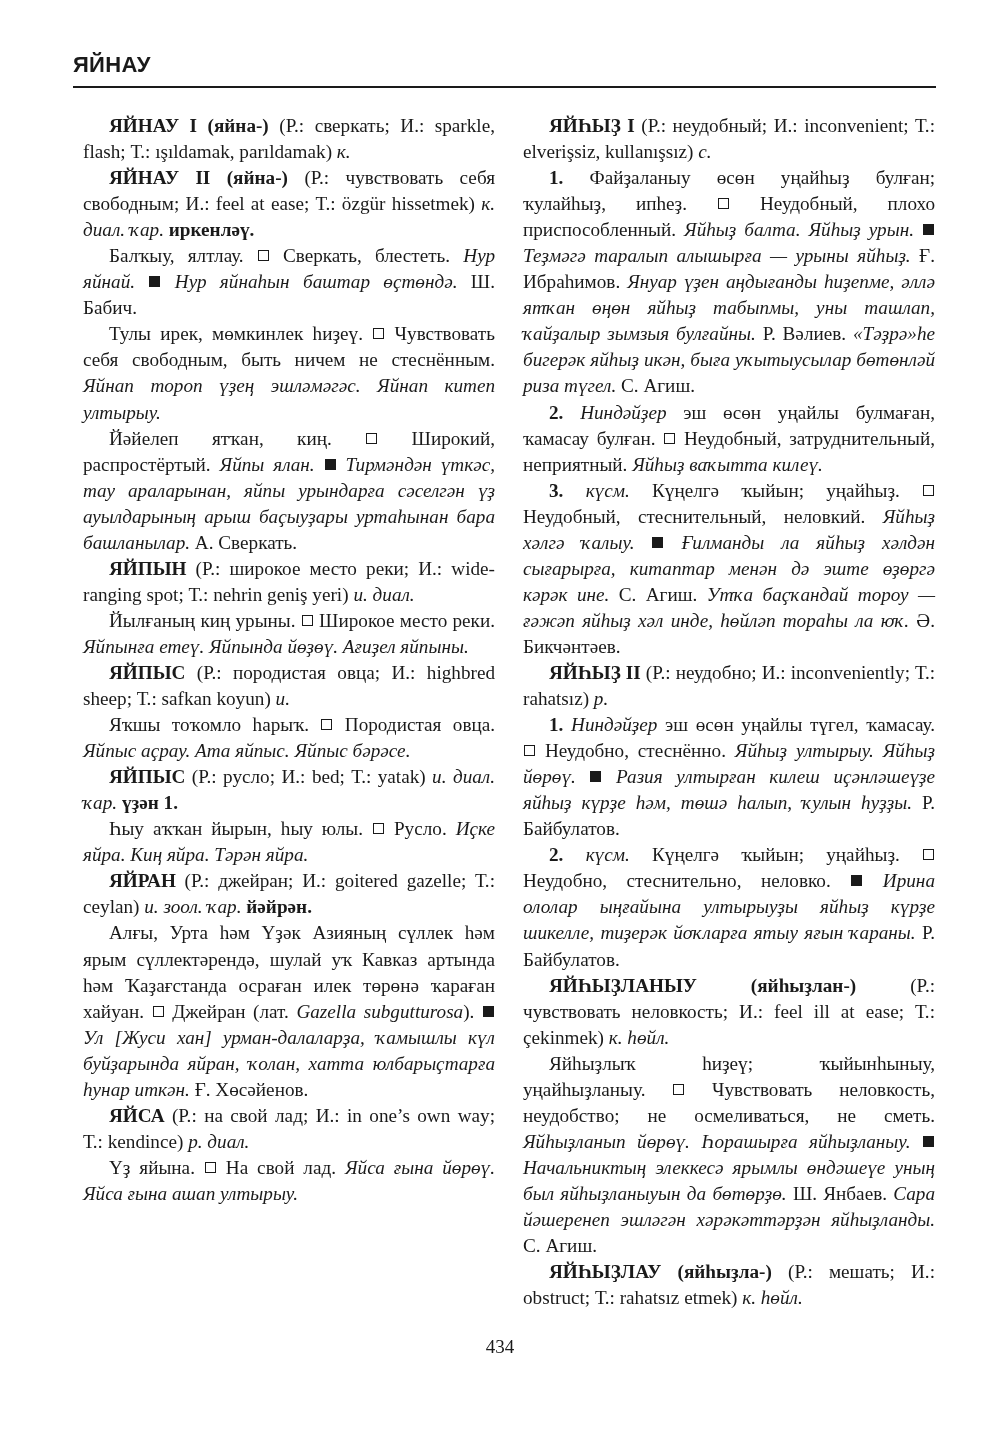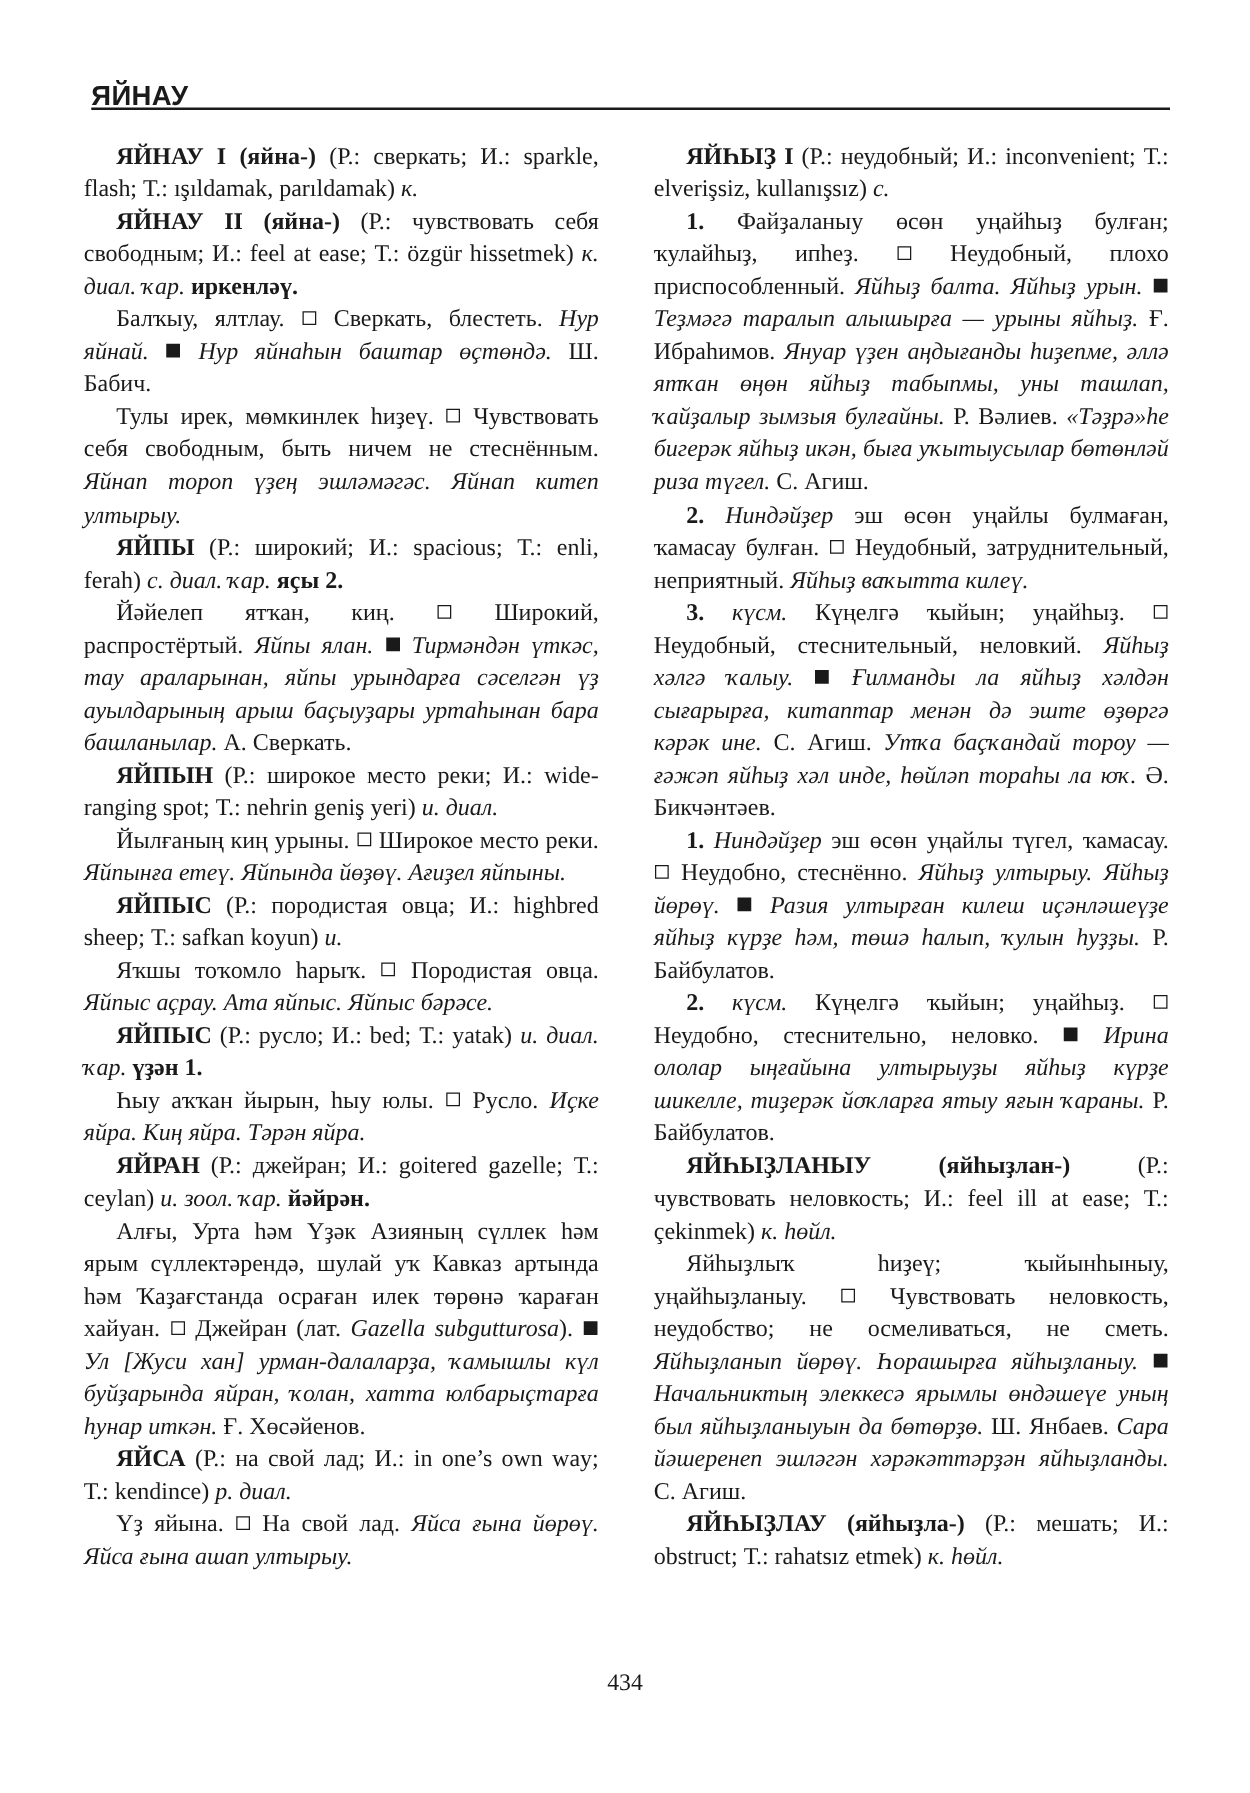--- a/index.html
+++ b/index.html
@@ -1,22 +1,22 @@
 <!DOCTYPE html>
 <html><head>
 <meta charset="utf-8">
 <style>
   html, body { margin: 0; padding: 0; background: #ffffff; }
   body { width: 1000px; height: 1434px; position: relative; overflow: hidden;
          font-family: "Liberation Serif", "DejaVu Serif", serif; color: #1a1a1a; }
-  .running-head { position: absolute; left: 73px; top: 64px; font-family: "Liberation Sans", "DejaVu Sans", sans-serif;
+  .running-head { position: absolute; left: 73px; top: 52px; font-family: "Liberation Sans", "DejaVu Sans", sans-serif;
                   font-weight: bold; font-size: 22px; letter-spacing: 0.3px; }
   .rule { position: absolute; left: 73px; top: 86px; width: 863px; height: 0; border-top: 2px solid #1a1a1a; }
   .col { position: absolute; top: 113px; width: 412px; font-size: 19.2px; line-height: 26.05px; text-align: justify; }
-  .col-left { left: 67px; }
+  .col-left { left: 83px; }
   .col-right { left: 523px; }
   .p { margin: 0; text-indent: 26px; hyphens: manual; }
   .hw { font-weight: bold; }
   .b { font-weight: bold; }
   .i { font-style: italic; }
   .sq { display: inline-block; width: 11px; height: 11px; border: 1.3px solid #1a1a1a; box-sizing: border-box; vertical-align: 1px; margin: 0 1px; }
   .bsq { display: inline-block; width: 11px; height: 11px; background: #1a1a1a; vertical-align: 1px; margin: 0 1px; }
   .page-num { position: absolute; left: 0; width: 1000px; top: 1336px; text-align: center; font-size: 19px; }
 </style>
 </head>
@@ -26,21 +26,20 @@
 <div class="rule"></div>
 
 <div class="col col-left">
 
   <p class="p"><span class="hw">ЯЙНАУ I (яйна-)</span> <span>(Р.: сверкать; И.: sparkle, flash; Т.: ışıldamak, parıldamak)</span> <span class="i">к.</span></p>
   <p class="p"><span class="hw">ЯЙНАУ II (яйна-)</span> <span>(Р.: чувствовать себя свободным; И.: feel at ease; Т.: özgür hissetmek)</span> <span class="i">к. диал. ҡар.</span> <span class="b">иркенләү.</span></p>
 
   <p class="p"><span>Балҡыу, ялтлау.</span> <span class="sq"></span> <span>Сверкать, блестеть.</span> <span class="i">Нур яйнай.</span> <span class="bsq"></span> <span class="i">Нур яйнаһын баштар өҫтөндә.</span> <span>Ш. Бабич.</span></p>
   <p class="p"><span>Тулы ирек, мөмкинлек һиҙеү.</span> <span class="sq"></span> <span>Чувствовать себя свободным, быть ничем не стеснённым.</span> <span class="i">Яйнап тороп үҙең эшләмәгәс. Яйнап китеп ултырыу.</span></p>
 
-  <p class="p"><span class="hw">ЯЙПЫ</span> <span>(Р.: широкий; И.: spacious; Т.: enli, ferah)</span> <span class="i">с. диал. ҡар.</span> <span class="b">яҫы 2.</span></p>
   <p class="p"><span>Йәйелеп ятҡан, киң.</span> <span class="sq"></span> <span>Широкий, распростёртый.</span> <span class="i">Яйпы ялан.</span> <span class="bsq"></span> <span class="i">Тирмәндән үткәс, тау араларынан, яйпы урындарға сәселгән үҙ ауылдарының арыш баҫыуҙары уртаһынан бара башланылар.</span> <span>А. Сверкать.</span></p>
 
   <p class="p"><span class="hw">ЯЙПЫН</span> <span>(Р.: широкое место реки; И.: wide-ranging spot; Т.: nehrin geniş yeri)</span> <span class="i">и. диал.</span></p>
   <p class="p"><span>Йылғаның киң урыны.</span> <span class="sq"></span> <span>Широкое место реки.</span> <span class="i">Яйпынға етеү. Яйпында йөҙөү. Ағиҙел яйпыны.</span></p>
 
   <p class="p"><span class="hw">ЯЙПЫС</span> <span>(Р.: породистая овца; И.: highbred sheep; Т.: safkan koyun)</span> <span class="i">и.</span></p>
   <p class="p"><span>Яҡшы тоҡомло һарыҡ.</span> <span class="sq"></span> <span>Породистая овца.</span> <span class="i">Яйпыс аҫрау. Ата яйпыс. Яйпыс бәрәсе.</span></p>
 
   <p class="p"><span class="hw">ЯЙПЫС</span> <span>(Р.: русло; И.: bed; Т.: yatak)</span> <span class="i">и. диал. ҡар.</span> <span class="b">үҙән 1.</span></p>
   <p class="p"><span>Һыу аҡҡан йырын, һыу юлы.</span> <span class="sq"></span> <span>Русло.</span> <span class="i">Иҫке яйра. Киң яйра. Тәрән яйра.</span></p>
@@ -52,20 +51,21 @@
   <p class="p"><span>Үҙ яйына.</span> <span class="sq"></span> <span>На свой лад.</span> <span class="i">Яйса ғына йөрөү. Яйса ғына ашап ултырыу.</span></p>
 </div>
 
 <div class="col col-right">
 
   <p class="p"><span class="hw">ЯЙҺЫҘ I</span> <span>(Р.: неудобный; И.: inconvenient; Т.: elverişsiz, kullanışsız)</span> <span class="i">с.</span></p>
   <p class="p"><span class="b">1.</span> <span>Файҙаланыу өсөн уңайһыҙ булған; ҡулайһыҙ, ипһеҙ.</span> <span class="sq"></span> <span>Неудобный, плохо приспособленный.</span> <span class="i">Яйһыҙ балта. Яйһыҙ урын.</span> <span class="bsq"></span> <span class="i">Теҙмәгә таралып алышырға — урыны яйһыҙ.</span> <span>Ғ. Ибраһимов.</span> <span class="i">Януар үҙен аңдығанды һиҙепме, әллә ятҡан өңөн яйһыҙ табыпмы, уны ташлап, ҡайҙалыр зымзыя булғайны.</span> <span>Р. Вәлиев.</span> <span class="i">«Тәҙрә»һе бигерәк яйһыҙ икән, быға уҡытыусылар бөтөнләй риза түгел.</span> <span>С. Агиш.</span></p>
   <p class="p"><span class="b">2.</span> <span class="i">Ниндәйҙер</span> <span>эш өсөн уңайлы булмаған, ҡамасау булған.</span> <span class="sq"></span> <span>Неудобный, затруднительный, неприятный.</span> <span class="i">Яйһыҙ ваҡытта килеү.</span></p>
   <p class="p"><span class="b">3.</span> <span class="i">күсм.</span> <span>Күңелгә ҡыйын; уңайһыҙ.</span> <span class="sq"></span> <span>Неудобный, стеснительный, неловкий.</span> <span class="i">Яйһыҙ хәлгә ҡалыу.</span> <span class="bsq"></span> <span class="i">Ғилманды ла яйһыҙ хәлдән сығарырға, китаптар менән дә эште өҙөргә кәрәк ине.</span> <span>С. Агиш.</span> <span class="i">Утҡа баҫҡандай тороу — ғәжәп яйһыҙ хәл инде, һөйләп тораһы ла юҡ.</span> <span>Ә. Бикчәнтәев.</span></p>
 
+  <p class="p"><span class="hw">ЯЙҺЫҘ II</span> <span>(Р.: неудобно; И.: inconveniently; Т.: rahatsız)</span> <span class="i">р.</span></p>
   <p class="p"><span class="b">1.</span> <span class="i">Ниндәйҙер</span> <span>эш өсөн уңайлы түгел, ҡамасау.</span> <span class="sq"></span> <span>Неудобно, стеснённо.</span> <span class="i">Яйһыҙ ултырыу. Яйһыҙ йөрөү.</span> <span class="bsq"></span> <span class="i">Разия ултырған килеш иҫәнләшеүҙе яйһыҙ күрҙе һәм, төшә һалып, ҡулын һуҙҙы.</span> <span>Р. Байбулатов.</span></p>
   <p class="p"><span class="b">2.</span> <span class="i">күсм.</span> <span>Күңелгә ҡыйын; уңайһыҙ.</span> <span class="sq"></span> <span>Неудобно, стеснительно, неловко.</span> <span class="bsq"></span> <span class="i">Ирина ололар ыңғайына ултырыуҙы яйһыҙ күрҙе шикелле, тиҙерәк йоҡларға ятыу яғын ҡараны.</span> <span>Р. Байбулатов.</span></p>
 
   <p class="p"><span class="hw">ЯЙҺЫҘЛАНЫУ (яйһыҙлан-)</span> <span>(Р.: чувствовать неловкость; И.: feel ill at ease; Т.: çekinmek)</span> <span class="i">к. һөйл.</span></p>
   <p class="p"><span>Яйһыҙлыҡ һиҙеү; ҡыйынһыныу, уңайһыҙланыу.</span> <span class="sq"></span> <span>Чувствовать неловкость, неудобство; не осмеливаться, не сметь.</span> <span class="i">Яйһыҙланып йөрөү. Һорашырға яйһыҙланыу.</span> <span class="bsq"></span> <span class="i">Начальниктың элеккесә ярымлы өндәшеүе уның был яйһыҙланыуын да бөтөрҙө.</span> <span>Ш. Янбаев.</span> <span class="i">Сара йәшеренеп эшләгән хәрәкәттәрҙән яйһыҙланды.</span> <span>С. Агиш.</span></p>
 
   <p class="p"><span class="hw">ЯЙҺЫҘЛАУ (яйһыҙла-)</span> <span>(Р.: мешать; И.: obstruct; Т.: rahatsız etmek)</span> <span class="i">к. һөйл.</span></p>
 </div>
 
 <div class="page-num">434</div>

